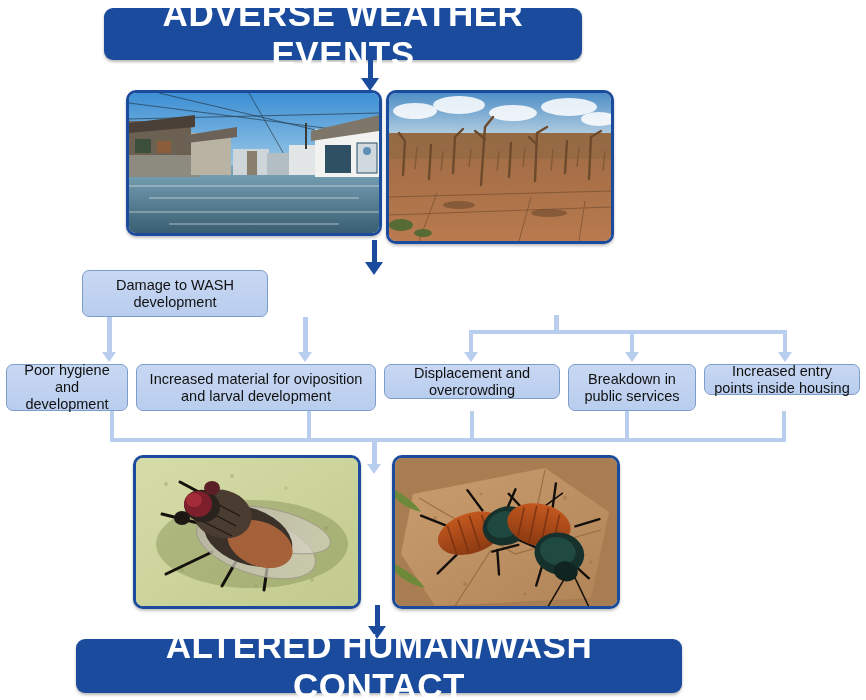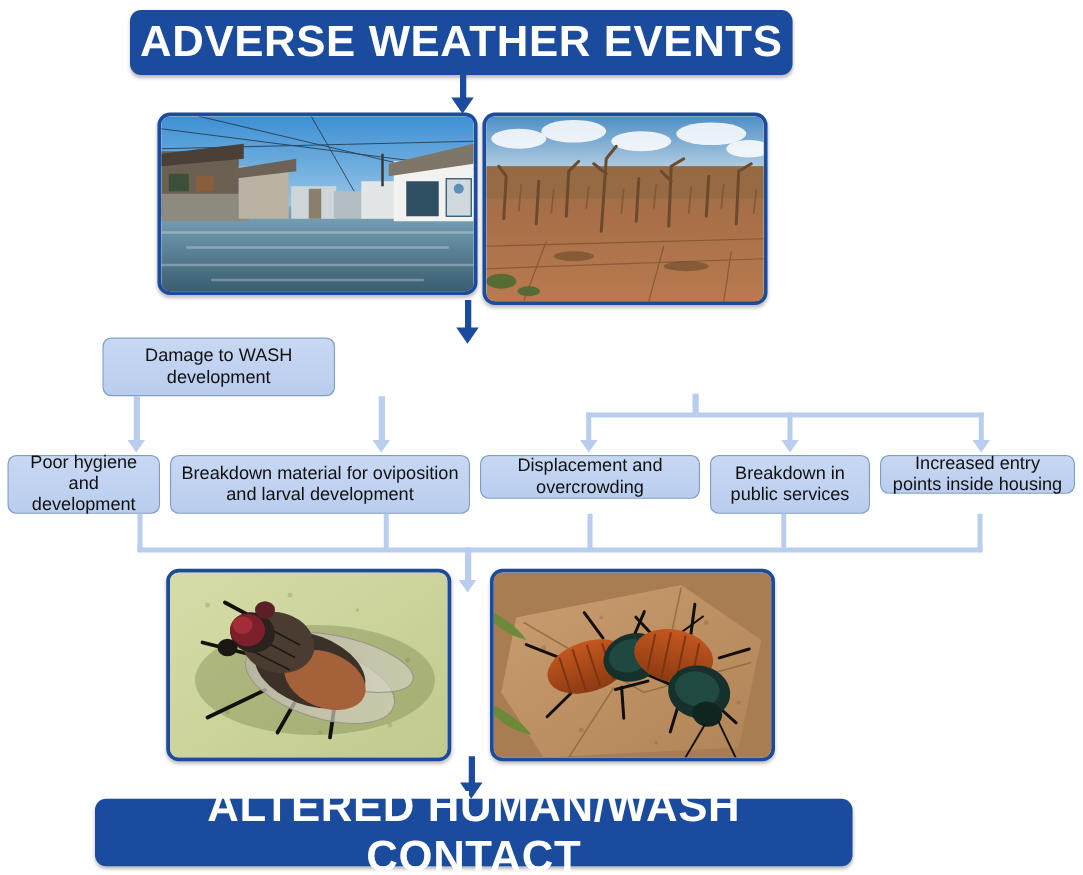--- a/index.html
+++ b/index.html
@@ -27,21 +27,21 @@
     align-items: center;
     justify-content: center;
     font-weight: bold;
     letter-spacing: 0.5px;
     box-shadow: 0 2px 3px rgba(0,0,0,0.28);
     text-align: center;
   }
   #banner-top {
     left: 104px;
     top: 8px;
-    width: 530px;
+    width: 478px;
     height: 52px;
     font-size: 35px;
   }
   #banner-bottom {
     left: 76px;
     top: 639px;
     width: 606px;
     height: 54px;
     font-size: 35px;
   }
@@ -238,21 +238,21 @@
   <div class="conn" style="left:554px; top:315px; width:5px; height:18px;"></div>
   <div class="conn" style="left:469px; top:330px; width:318px; height:4px;"></div>
   <div class="conn" style="left:469px; top:330px; width:4px; height:24px;"></div>
   <div class="arrowhead" style="left:464px; top:352px;"></div>
   <div class="conn" style="left:630px; top:330px; width:4px; height:24px;"></div>
   <div class="arrowhead" style="left:625px; top:352px;"></div>
   <div class="conn" style="left:783px; top:330px; width:4px; height:24px;"></div>
   <div class="arrowhead" style="left:778px; top:352px;"></div>
 
   <div class="pbox" id="box-hygiene">Poor hygiene and development</div>
-  <div class="pbox" id="box-oviposition">Breakdown material for oviposition and larval development</div>
+  <div class="pbox" id="box-oviposition">Increased material for oviposition and larval development</div>
   <div class="pbox" id="box-displace">Displacement and overcrowding</div>
   <div class="pbox" id="box-breakdown">Breakdown in public services</div>
   <div class="pbox" id="box-entry">Increased entry points inside housing</div>
 
   <div class="conn" style="left:110px; top:411px; width:4px; height:30px;"></div>
   <div class="conn" style="left:307px; top:411px; width:4px; height:30px;"></div>
   <div class="conn" style="left:470px; top:411px; width:4px; height:30px;"></div>
   <div class="conn" style="left:625px; top:411px; width:4px; height:30px;"></div>
   <div class="conn" style="left:782px; top:411px; width:4px; height:30px;"></div>
   <div class="conn" style="left:110px; top:438px; width:676px; height:4px;"></div>

